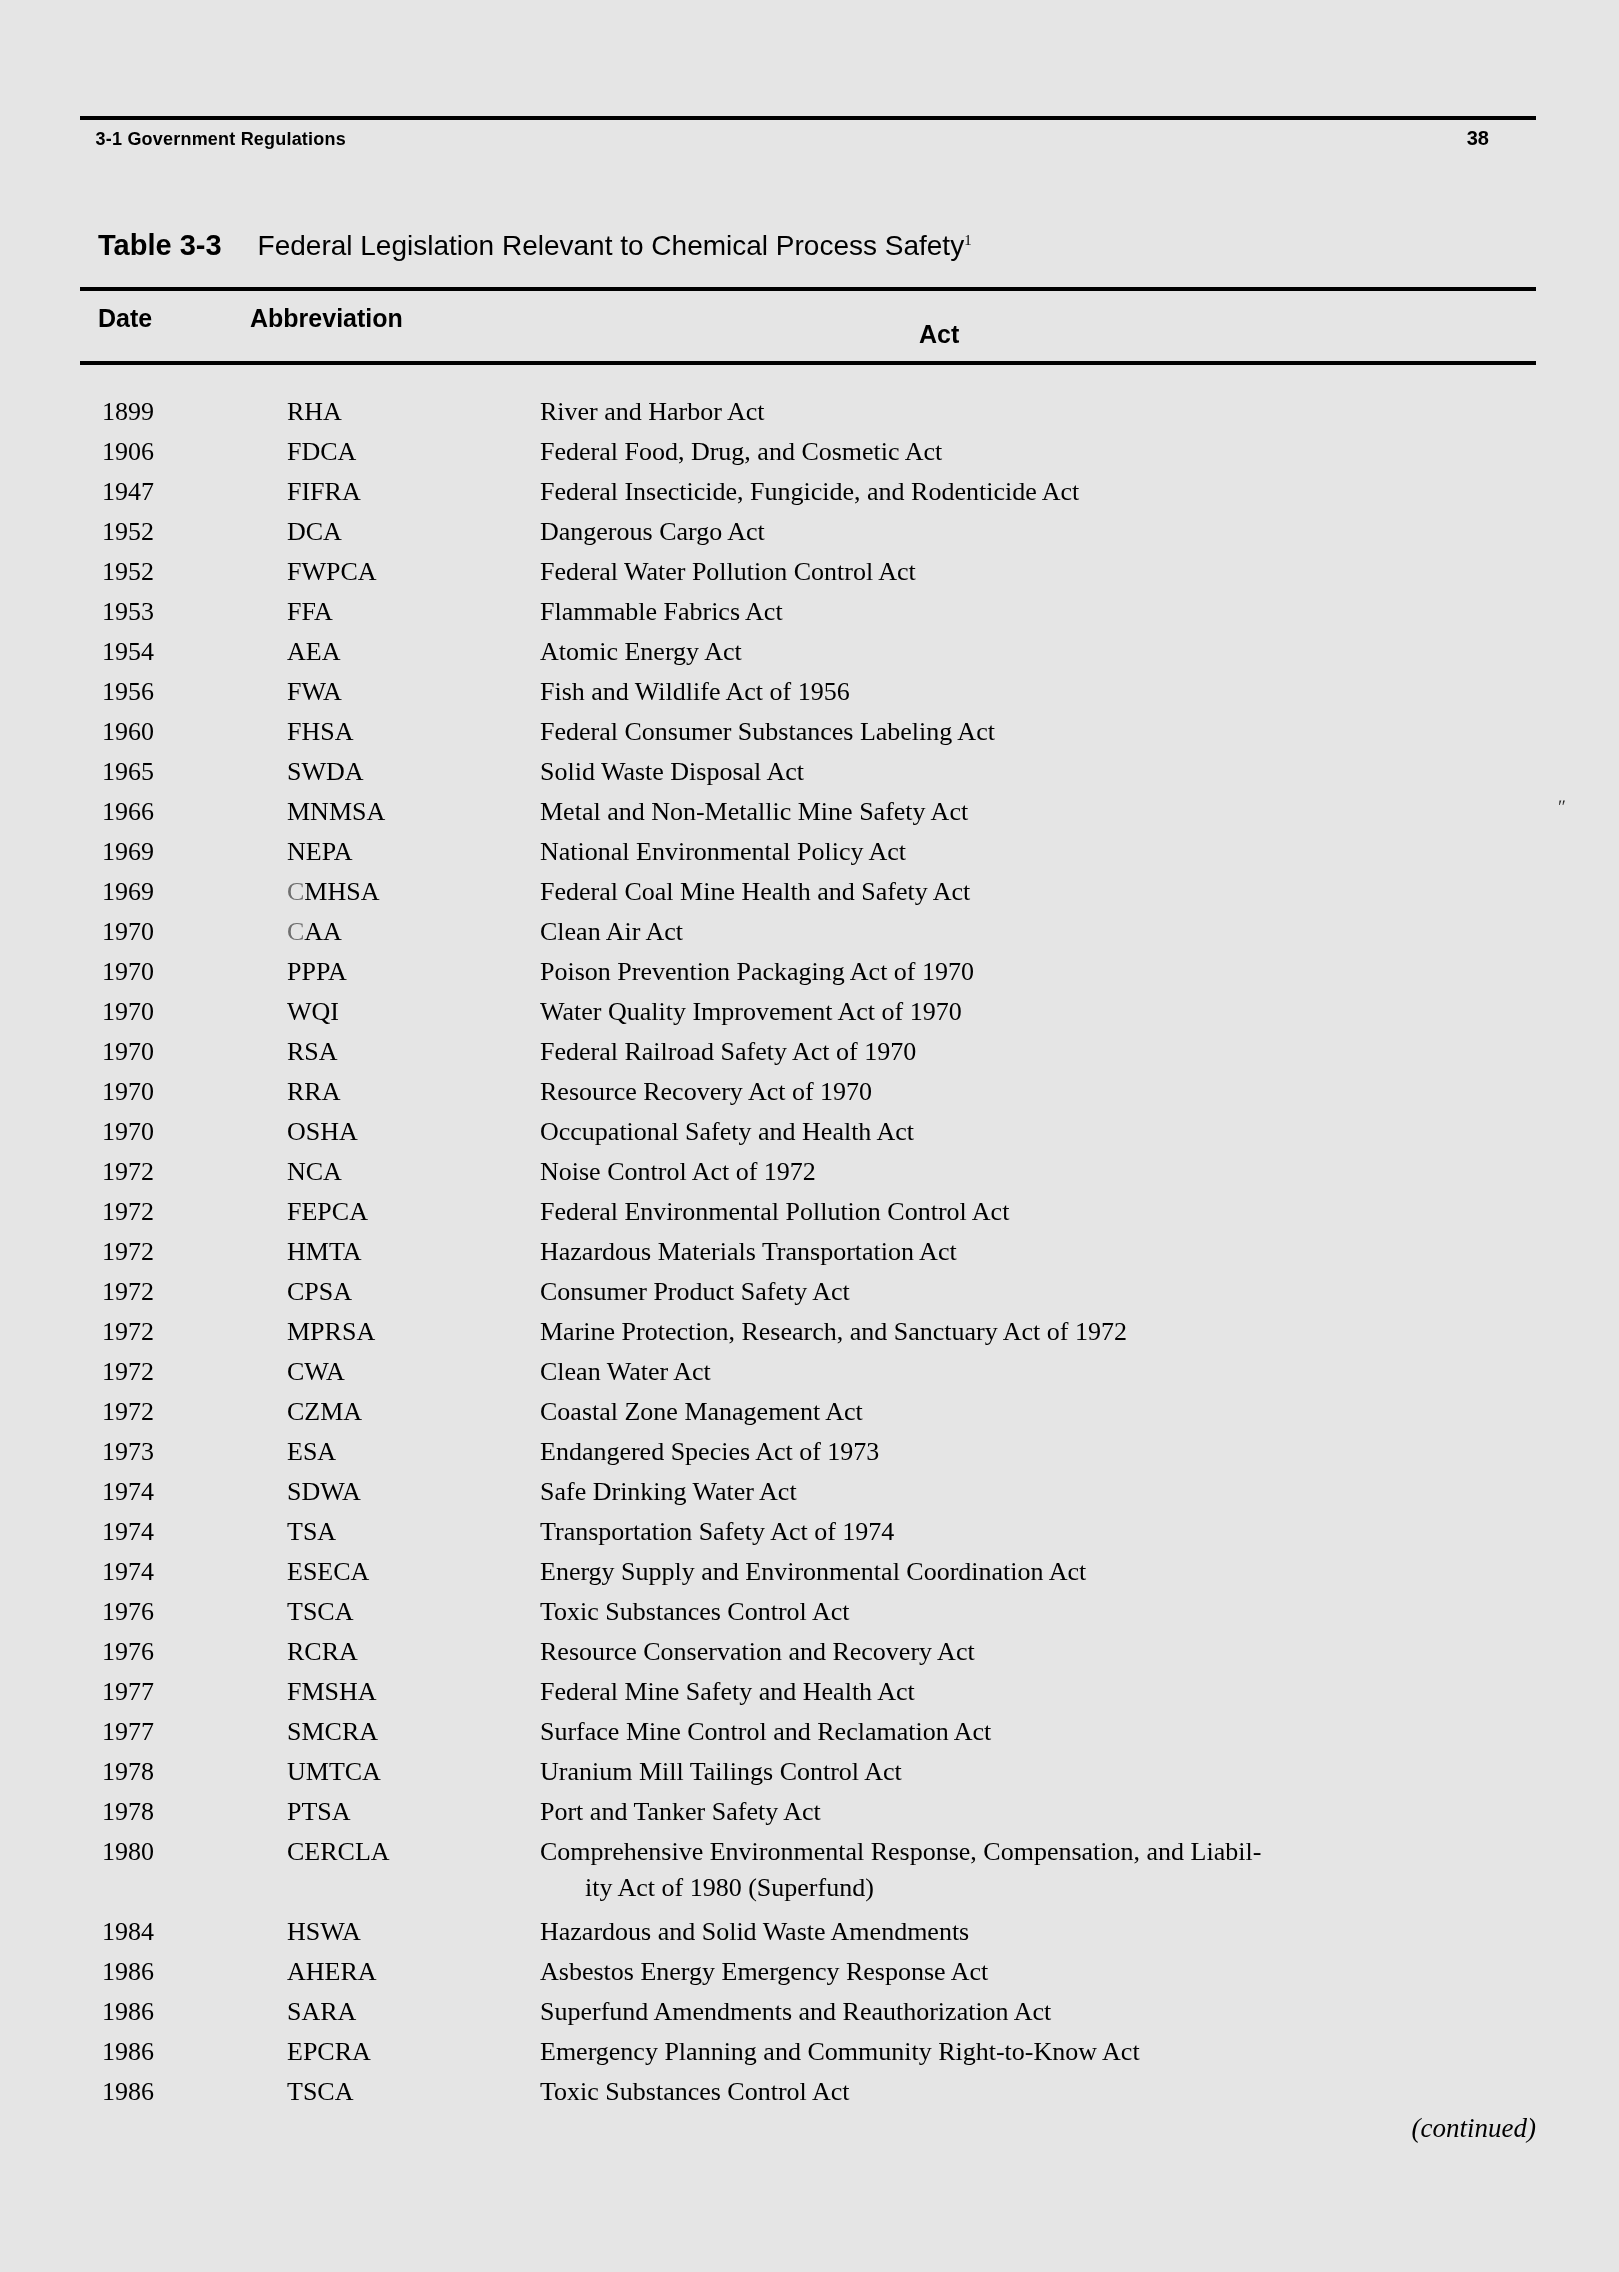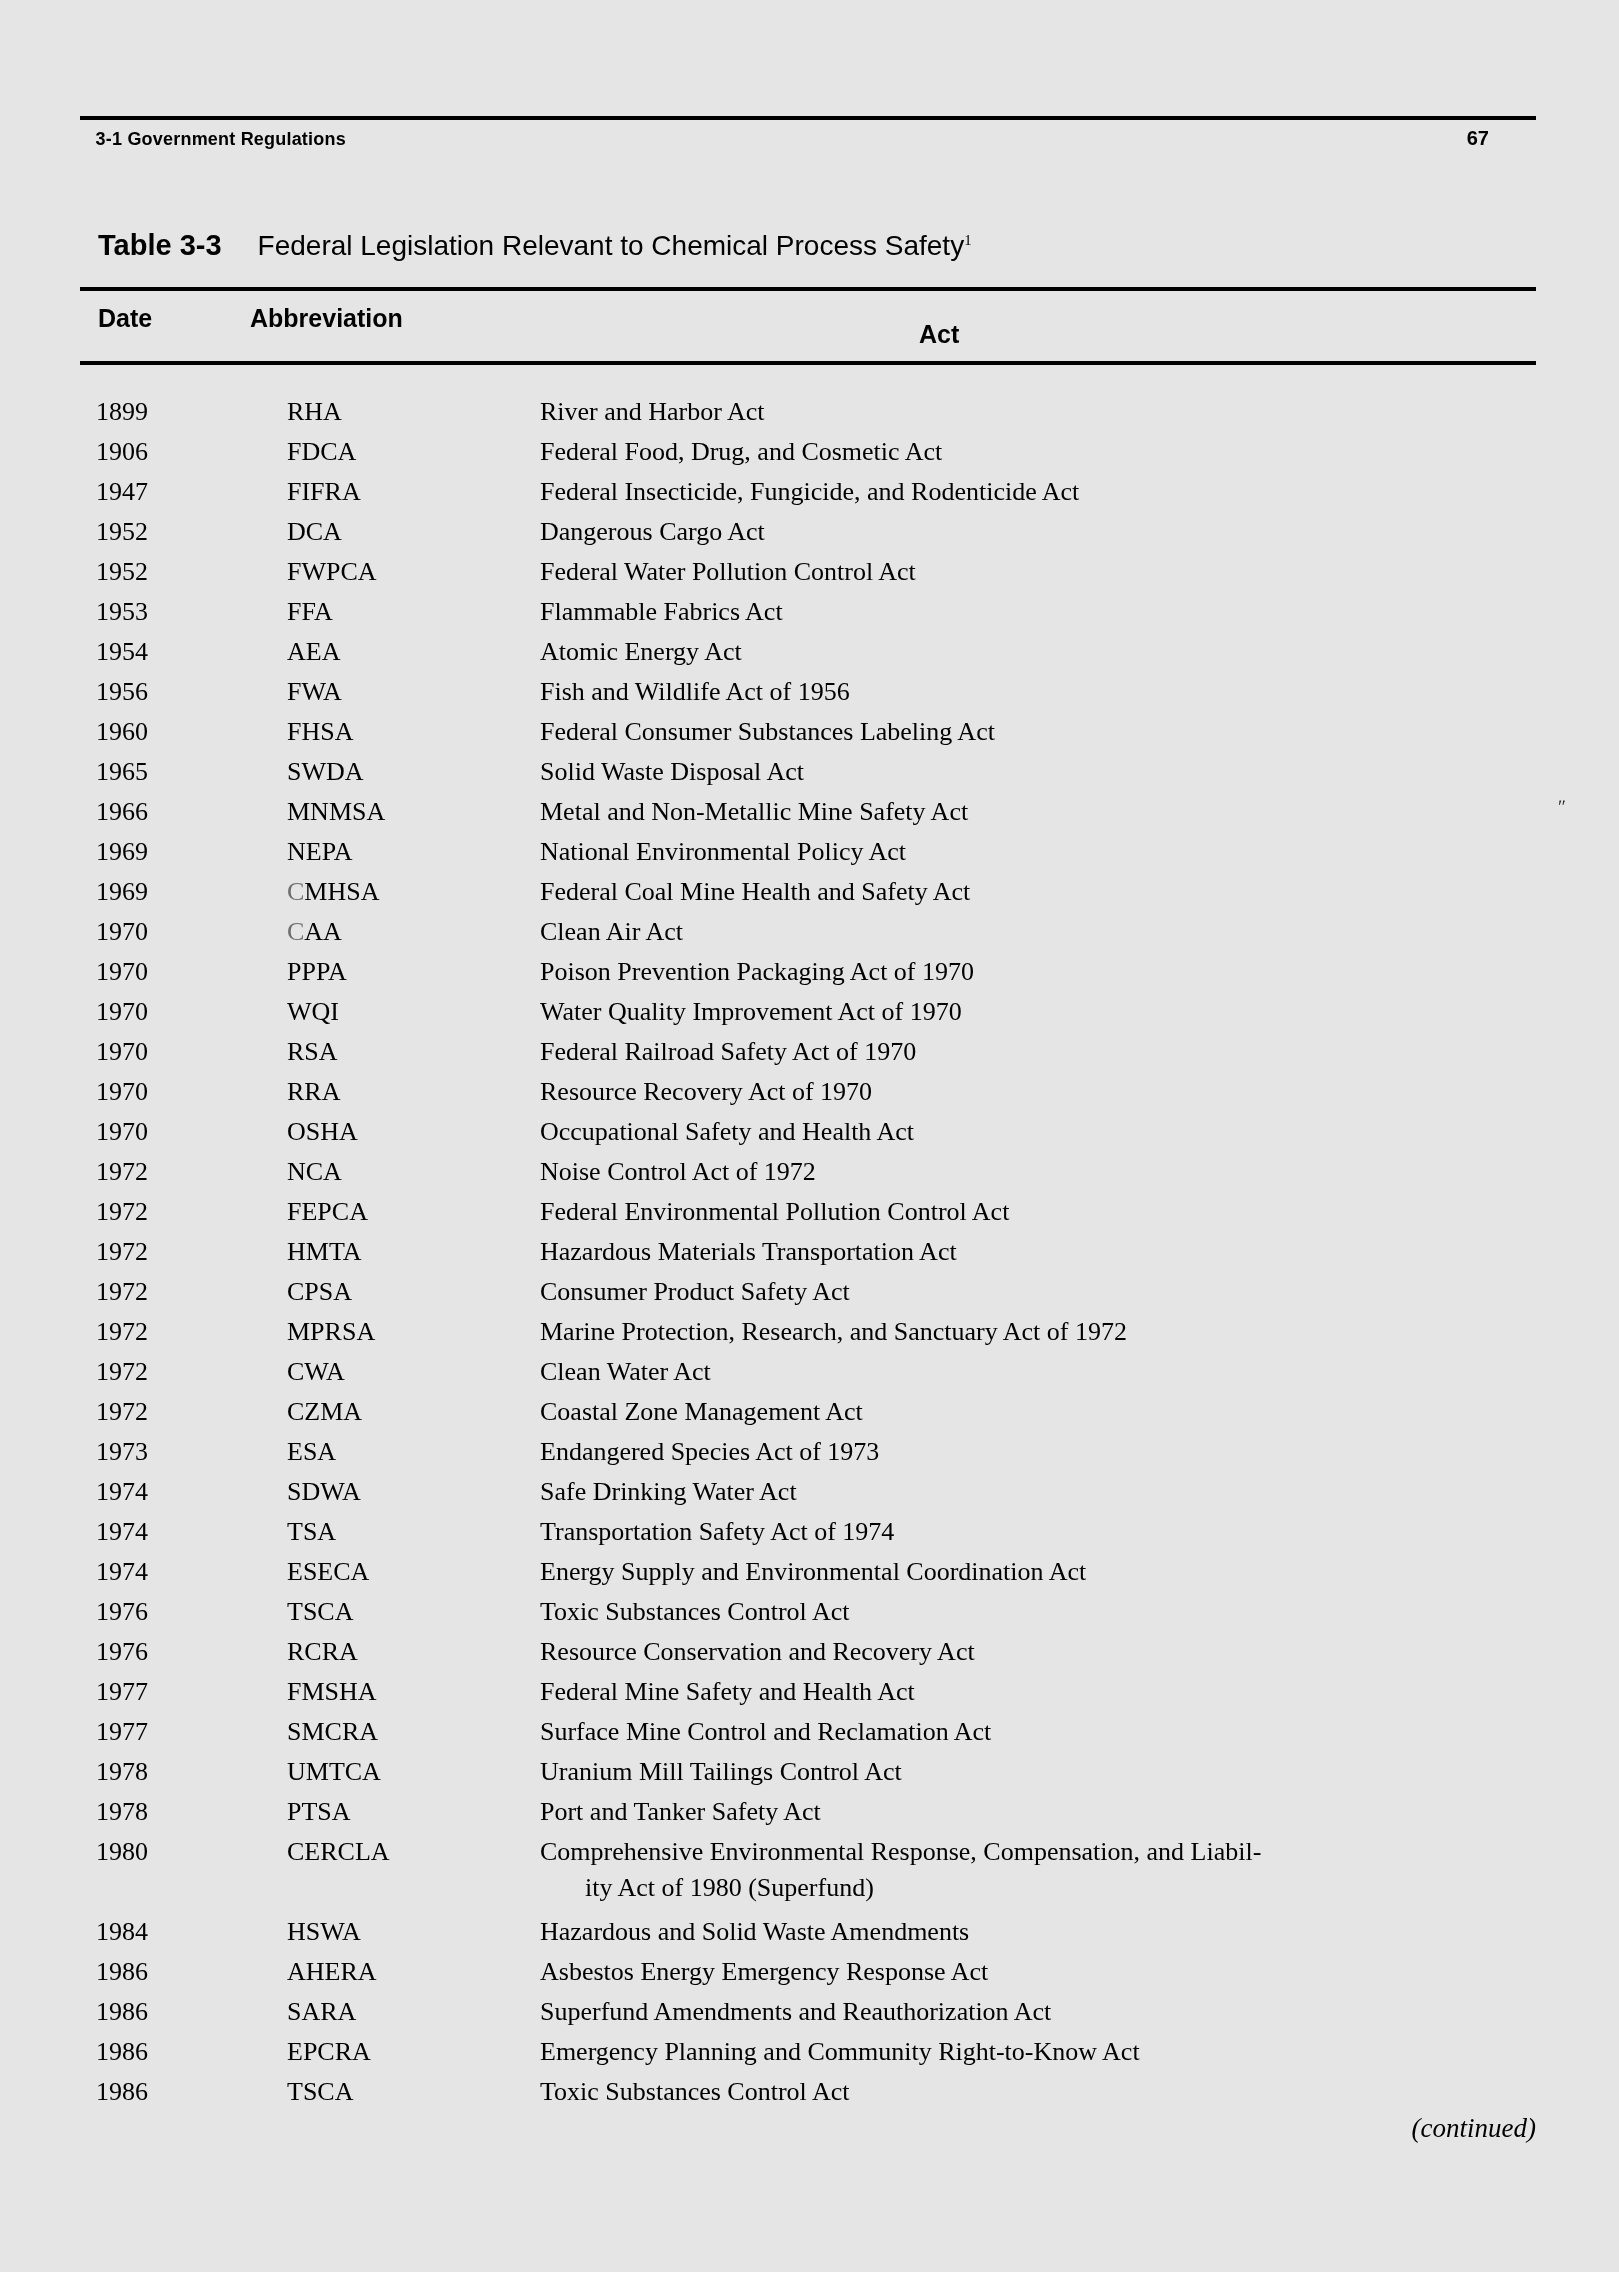--- a/index.html
+++ b/index.html
@@ -116,21 +116,21 @@
     width: 100%;
   }
   .row.tall { height: 80px; }
   .cell {
     position: absolute;
     top: 0;
     font-size: 26px;
     line-height: 38px;
     white-space: nowrap;
   }
-  .c-date { left: 96px; text-align: right; }
+  .c-date { left: 102px; text-align: right; }
   .c-abbr { left: 287px; }
   .c-act  { left: 540px; white-space: normal; width: 1025px; }
   .c-act .cont {
     display: block;
     margin-left: 45px;
     margin-top: -1.7px;
   }
   
   .faded-lead::first-letter { color: #6f6f6f; }
   .artifact-quote {
@@ -153,21 +153,21 @@
 </style>
 </head>
 <body>
 
 <div class="page">
 
   <div class="header-rule"></div>
 
   <div class="header-row">
     <div class="running-head">3-1  Government Regulations</div>
-    <div class="folio">67</div>
+    <div class="folio">38</div>
   </div>
 
   <div class="caption">
     <span class="caption-label">Table 3-3</span><span class="caption-title"><span>Federal Legislation Relevant to Chemical Process Safety</span><sup>1</sup></span>
   </div>
 
   <div class="rule rule-top"></div>
 
   <div class="colheads">
     <span class="ch-date">Date</span>

